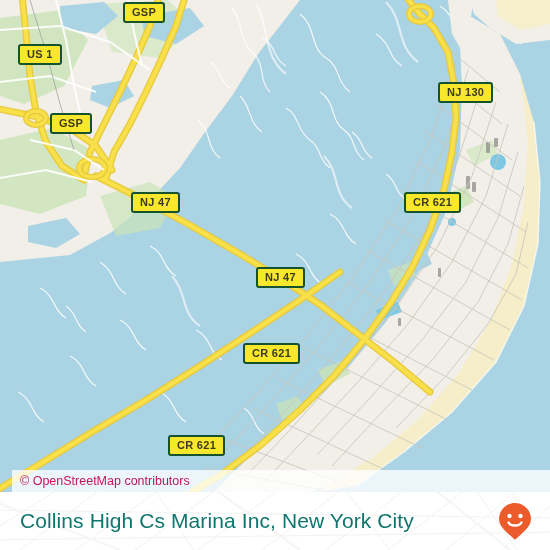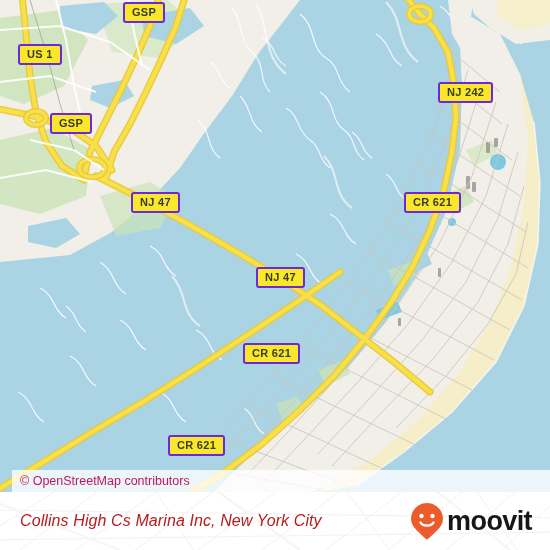--- a/index.html
+++ b/index.html
@@ -23,21 +23,21 @@
     width: 550px; height: 492px;
     overflow: hidden;
     background: #aad3e3;
   }
   #map-svg { display:block; width:550px; height:492px; }
 
   
   .shield {
     position: absolute;
     background: #f9e72c;
-    border: 2px solid #6d28d9;
+    border: 2px solid #14532d;
     border-radius: 3px;
     color: #3b3b1f;
     font-size: 11px;
     font-weight: bold;
     letter-spacing: 0.3px;
     padding: 2px 7px 3px 7px;
     line-height: 12px;
     white-space: nowrap;
     font-family: "Liberation Sans", sans-serif;
     box-sizing: border-box;
@@ -118,25 +118,24 @@
   #footer-inner {
     position: relative;
     width: 100%; height: 100%;
     display: flex;
     align-items: center;
     justify-content: space-between;
     padding: 0 18px 0 20px;
     box-sizing: border-box;
   }
   #place-title {
-    color: #b91c1c;
-    font-size: 16px;
+    color: #0f766e;
+    font-size: 21px;
     letter-spacing: 0.1px;
     white-space: nowrap;
-    font-style: italic;
   }
   #brand {
     display: flex;
     align-items: center;
     gap: 3px;
   }
   #brand-word {
     color: #17171a;
     font-size: 27px;
     font-weight: bold;
@@ -336,21 +335,21 @@
 
         <g stroke="#9a9a9a" stroke-width="0.9" fill="none" opacity="0.8">
           <path d="M30,0 L46,52 L60,104 L74,150"></path>
         </g>
       </g>
     </svg>
 
     <div class="shield" style="left:123px; top:2px;">GSP</div>
     <div class="shield" style="left:18px; top:44px;">US 1</div>
     <div class="shield" style="left:50px; top:113px;">GSP</div>
-    <div class="shield" style="left:438px; top:82px;">NJ 242</div>
+    <div class="shield" style="left:438px; top:82px;">NJ 130</div>
     <div class="shield" style="left:131px; top:192px;">NJ 47</div>
     <div class="shield" style="left:404px; top:192px;">CR 621</div>
     <div class="shield" style="left:256px; top:267px;">NJ 47</div>
     <div class="shield" style="left:243px; top:343px;">CR 621</div>
     <div class="shield" style="left:168px; top:435px;">CR 621</div>
 
 
     <div id="attribution">© OpenStreetMap contributors</div>
   </div>
 
@@ -385,18 +384,17 @@
       <div id="place-title">Collins High Cs Marina Inc, New York City</div>
 
       <div id="brand">
         <svg width="34" height="38" viewBox="0 0 34 38">
           <path d="M17 1 C8.2 1 1 8.2 1 17 C1 25 10.5 31.5 16 37 C16.6 37.6 17.4 37.6 18 37
                    C23.5 31.5 33 25 33 17 C33 8.2 25.8 1 17 1 Z" fill="#ec5b2b"></path>
           <circle cx="11.5" cy="14" r="2.2" fill="#ffffff"></circle>
           <circle cx="22.5" cy="14" r="2.2" fill="#ffffff"></circle>
           <path d="M10.5 20.5 C12.5 24.5 21.5 24.5 23.5 20.5" fill="none" stroke="#ffffff" stroke-width="2.3" stroke-linecap="round"></path>
         </svg>
-        <span id="brand-word">moovit</span>
       </div>
     </div>
   </div>
 
 </div>
 
 </body></html>

